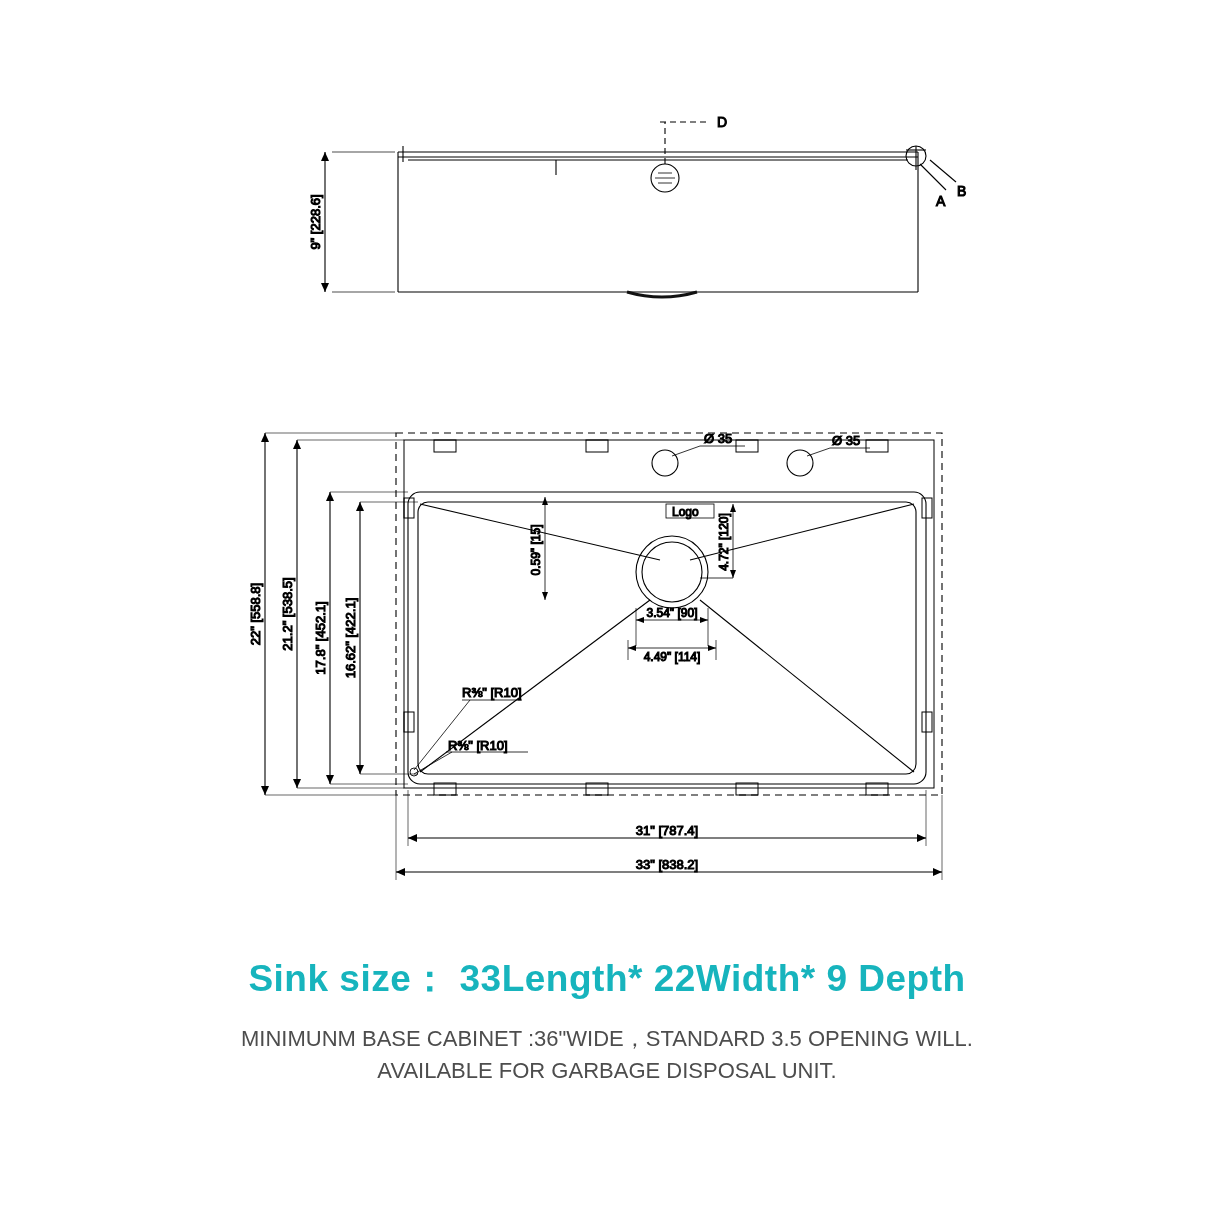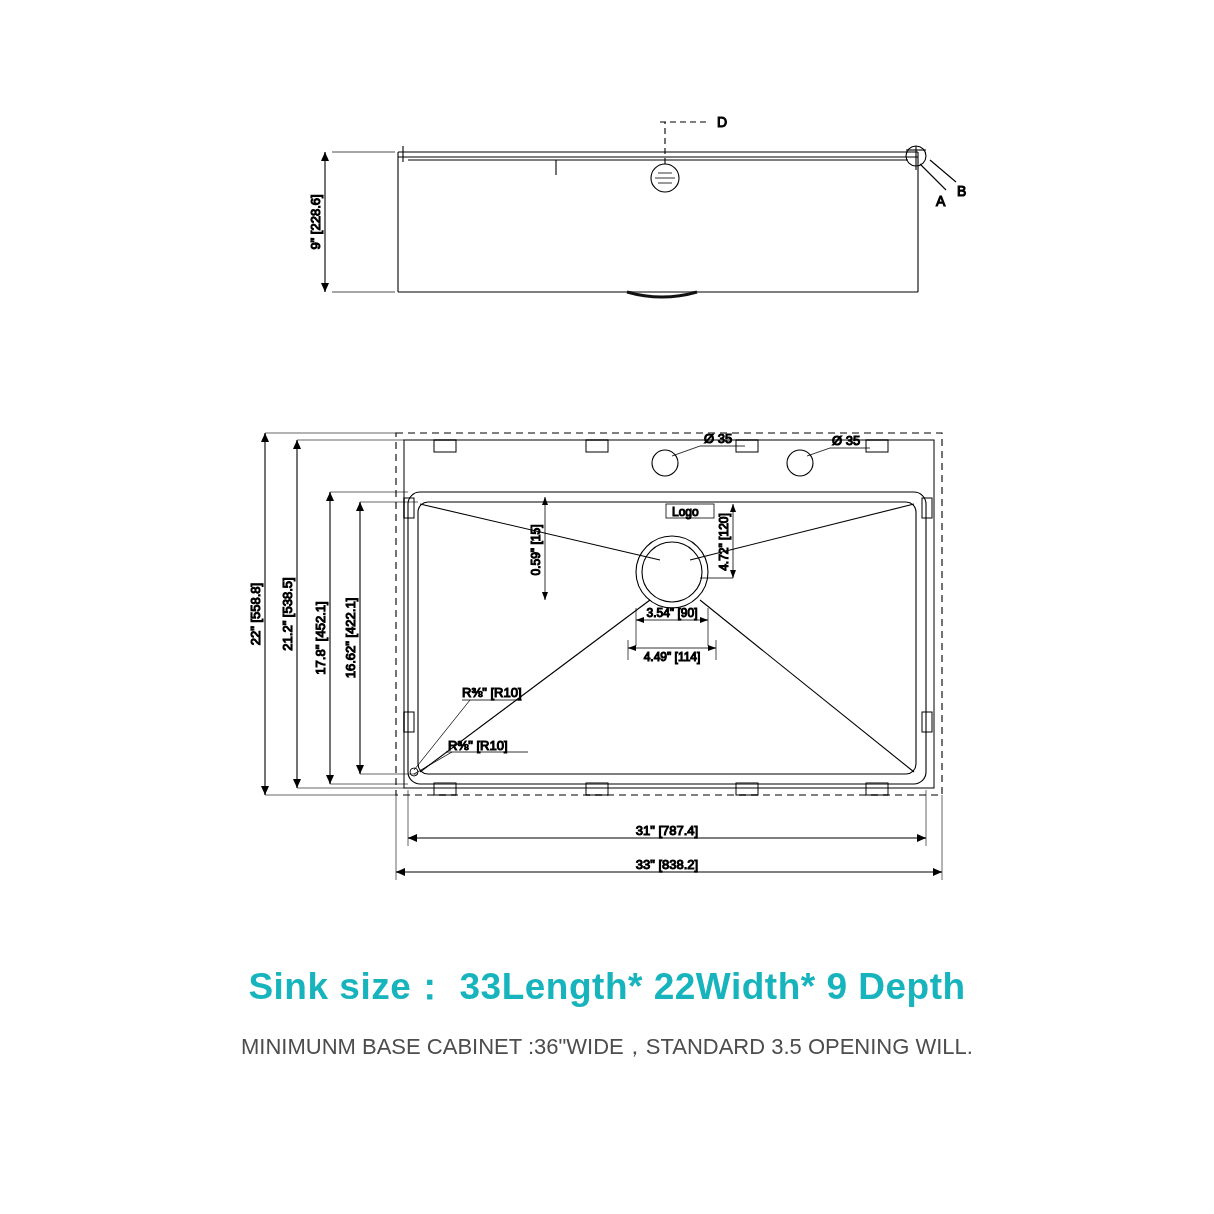--- a/index.html
+++ b/index.html
@@ -27,21 +27,21 @@
     left: 0;
     top: 955px;
     width: 1214px;
     text-align: center;
   }
   .sink-size {
     font-size: 37px;
     font-weight: bold;
     color: #17b4bd;
     letter-spacing: 0.5px;
-    margin: 8px;
+    margin: 0;
     line-height: 1.3;
   }
   .note-line {
     font-size: 22px;
     color: #4d4d4d;
     margin: 0;
     line-height: 1.45;
     font-weight: 400;
   }
   .note-1 { margin-top: 20px; }
@@ -220,15 +220,16 @@
         <text x="667" y="869" font-size="13" text-anchor="middle">33" [838.2]</text>
       </g>
 
     </g>
   </svg>
   </div>
 
   <div class="caption-block">
     <p class="sink-size">Sink size： 33Length* 22Width* 9 Depth</p>
     <p class="note-line note-1">MINIMUNM BASE CABINET :36"WIDE，STANDARD 3.5 OPENING WILL.</p>
+    <p class="note-line">AVAILABLE FOR GARBAGE DISPOSAL UNIT.</p>
   </div>
 
 </div>
 
 </body></html>

